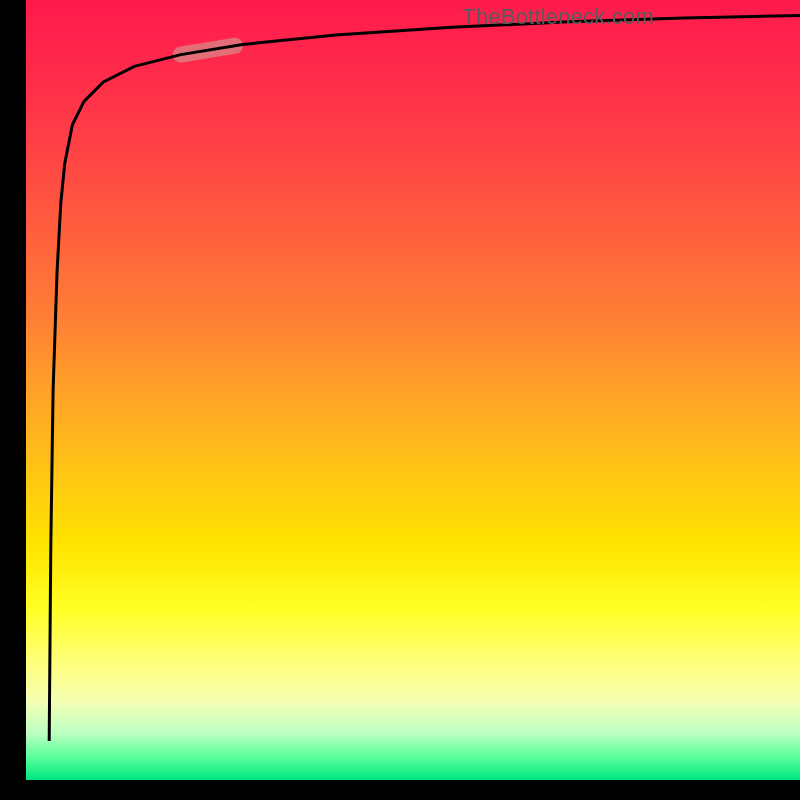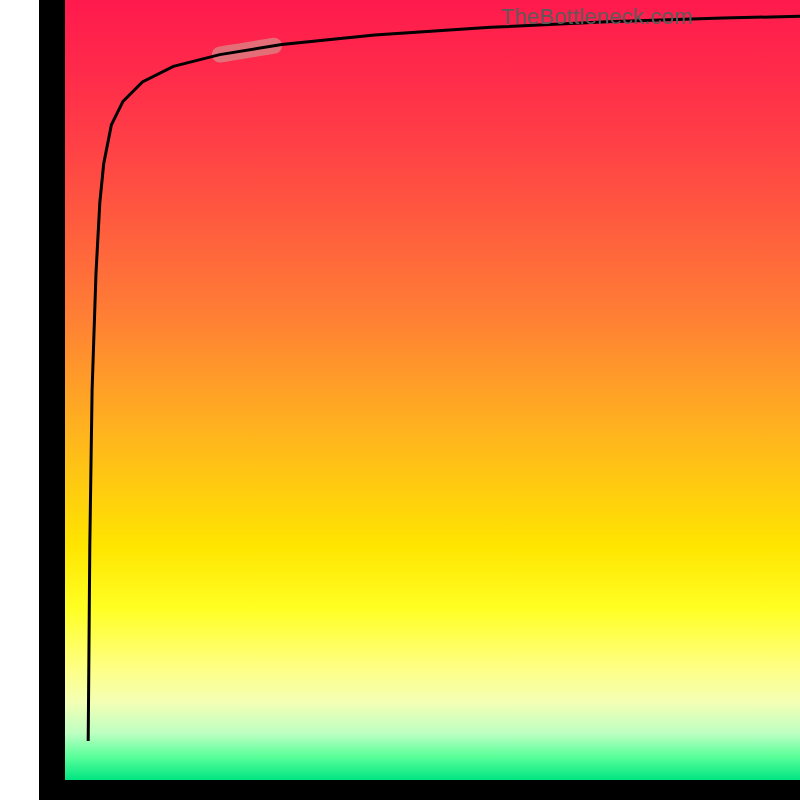--- a/index.html
+++ b/index.html
@@ -7,21 +7,20 @@
     padding: 0;
     width: 800px;
     height: 800px;
     overflow: hidden;
     background: #fff;
   }
   .chart-container {
     position: relative;
     width: 664px;
     height: 800px;
-    margin-left: 39px;
   }
   .axis-strip-left {
     position: absolute;
     top: 0;
     left: 0;
     width: 26px;
     height: 780px;
     background: #000;
   }
   .axis-strip-bottom {

